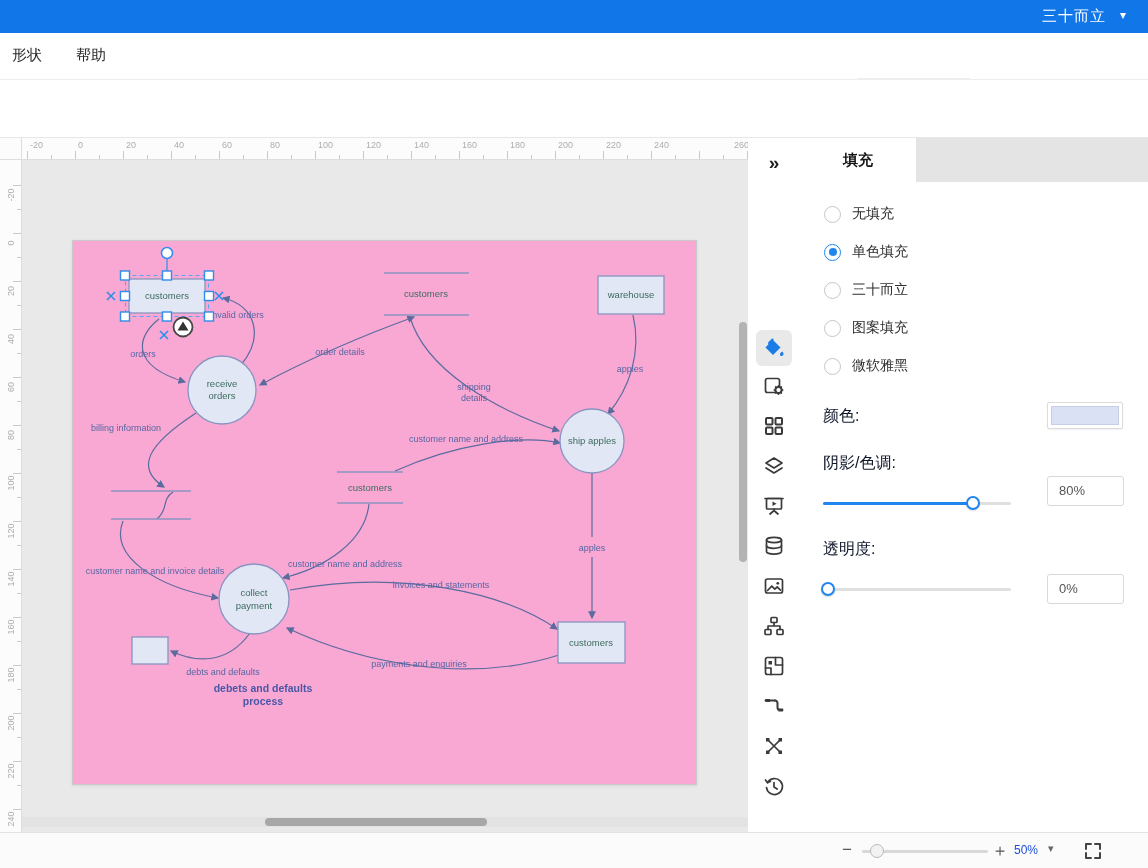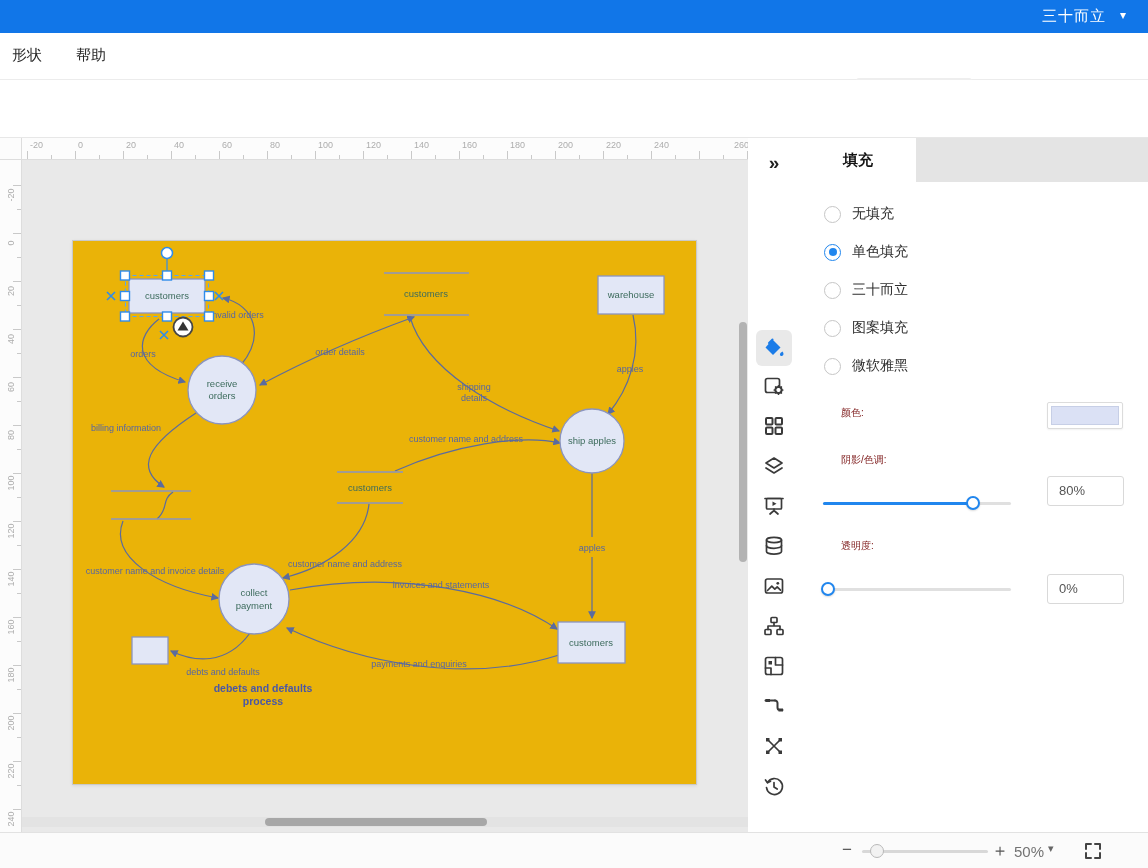--- a/index.html
+++ b/index.html
@@ -42,56 +42,56 @@
 .h-num{position:absolute;top:2px;font-size:9px;color:#adadad}
 .h-tick{position:absolute;bottom:0;width:1px;background:#c9c9c9}
 .h-tick.major{height:8px}
 .h-tick.minor{height:4px}
 .vruler{position:absolute;left:0;top:160px;width:22px;height:672px;background:#fcfcfc;border-right:1px solid #ddd;overflow:hidden}
 .v-num{position:absolute;left:1px;width:20px;height:10px;font-size:9px;color:#adadad;transform:rotate(-90deg);text-align:center}
 .v-tick{position:absolute;right:0;height:1px;background:#c9c9c9}
 .v-tick.major{width:8px}
 .v-tick.minor{width:4px}
 .canvas{position:absolute;left:22px;top:160px;width:726px;height:672px;background:#e9e9e9;overflow:hidden}
-.page{position:absolute;left:50px;top:80px;width:625px;height:545px;background:#eab308;border:1px solid #c9c9c9;box-shadow:0 1px 3px rgba(0,0,0,.08)}
+.page{position:absolute;left:50px;top:80px;width:625px;height:545px;background:#f9a8d4;border:1px solid #c9c9c9;box-shadow:0 1px 3px rgba(0,0,0,.08)}
 .hscroll-track{position:absolute;left:0;top:657px;width:726px;height:10px;background:#e3e3e3}
 .hscroll-thumb{position:absolute;left:243px;top:658px;width:222px;height:8px;border-radius:4px;background:#a7a7a7}
 .vscroll-thumb{position:absolute;left:717px;top:162px;width:8px;height:240px;border-radius:4px;background:#b3b3b3}
 
 
 .iconstrip{position:absolute;left:748px;top:138px;width:52px;height:694px;background:#fff}
 .strip-btn{position:absolute;left:14px;width:24px;height:24px;color:#3a3a3a;display:flex;align-items:center;justify-content:center}
 .strip-active-bg{position:absolute;left:8px;top:192px;width:36px;height:36px;border-radius:6px;background:#e9e9e9}
 .collapse-glyph{font-size:19px;font-weight:bold;color:#222;line-height:20px}
 
 
 .panel{position:absolute;left:800px;top:138px;width:348px;height:694px;background:#fff}
 .tabbar{position:absolute;left:0;top:0;width:348px;height:44px;background:#e4e4e4;display:flex}
 .tab{width:116px;height:44px;display:flex;align-items:center;justify-content:center;font-size:15px;color:#3d3d3d}
 .tab.active{background:#fff;font-weight:bold;color:#141414}
 .radio-row{position:absolute;left:24px;height:24px;display:flex;align-items:center;gap:11px}
 .radio{width:17px;height:17px;border-radius:50%;border:1px solid #c6c6c6;background:#fff;position:relative;flex:0 0 auto}
 .radio.checked{border:1.5px solid #2086ee}
 .radio.checked::after{content:"";position:absolute;left:3.5px;top:3.5px;width:8px;height:8px;border-radius:50%;background:#2086ee}
 .radio-label{font-size:14px;color:#2e2e2e}
-.p-label{position:absolute;left:41px;font-size:10px;color:#7f1d1d}
+.p-label{position:absolute;left:23px;font-size:16px;color:#0f172a}
 .swatch{position:absolute;left:247px;top:264px;width:76px;height:27px;background:#fff;border:1px solid #dcdcdc;border-radius:2px;box-shadow:0 1px 2px rgba(0,0,0,.06);padding:3px}
 .swatch-inner{width:100%;height:100%;border:1px solid #c7cfe6;background:#dbe1f5}
 .slider{position:absolute;left:23px;width:188px;height:14px}
 .slider-track{position:absolute;left:0;top:6px;width:100%;height:3px;border-radius:2px;background:#e0e0e0}
 .slider-fill{position:absolute;left:0;top:6px;height:3px;border-radius:2px;background:#2086ee}
 .slider-handle{position:absolute;top:0;width:14px;height:14px;border-radius:50%;background:#fff;border:2.5px solid #2086ee;box-shadow:0 1px 2px rgba(0,0,0,.15)}
 .value-box{position:absolute;left:247px;width:77px;height:30px;border:1px solid #d9d9d9;border-radius:3px;font-size:13px;color:#555;line-height:28px;padding-left:11px;background:#fff}
 
 
 .statusbar{position:absolute;left:0;top:832px;width:1148px;height:36px;background:#fbfbfb;border-top:1px solid #e2e2e2}
 .sb-minus,.sb-plus{position:absolute;top:8px;width:18px;height:18px;color:#555;font-size:17px;display:flex;align-items:center;justify-content:center}
 .zoom-track{position:absolute;left:862px;top:17px;width:126px;height:3px;border-radius:2px;background:#d8d8d8}
 .zoom-handle{position:absolute;left:870px;top:11px;width:14px;height:14px;border-radius:50%;background:#f2f2f2;border:1.5px solid #b9b9b9}
-.zoom-text{position:absolute;left:1014px;top:10px;font-size:15px;color:#737373}
+.zoom-text{position:absolute;left:1014px;top:10px;font-size:12px;color:#1d4ed8}
 .zoom-caret{position:absolute;left:1048px;top:9px;font-size:11px;color:#666}
 .fullscreen{position:absolute;left:1083px;top:8px;width:20px;height:20px;color:#444}
 
 
 text{font-family:"Liberation Sans","DejaVu Sans",sans-serif}
 .node-text{font-size:9.5px;fill:#3c6b5c}
 .edge-text{font-size:9px;fill:#5666a3}
 .title-text{font-size:10.5px;fill:#4a57a6;font-weight:600}
 </style>
 </head>

